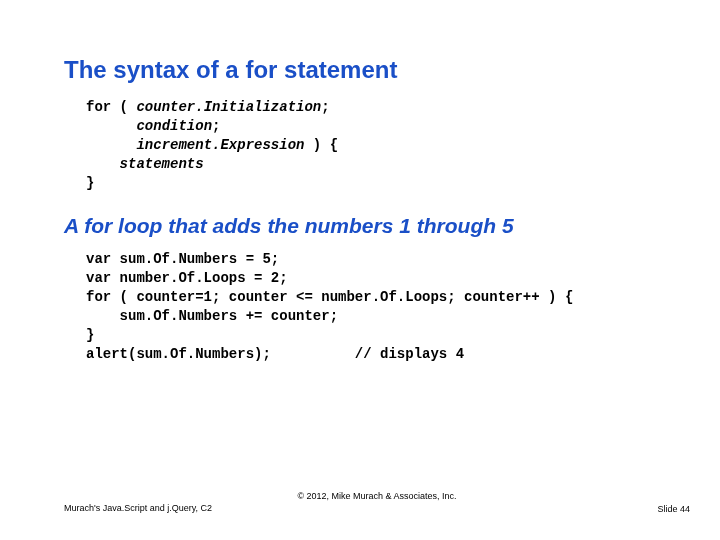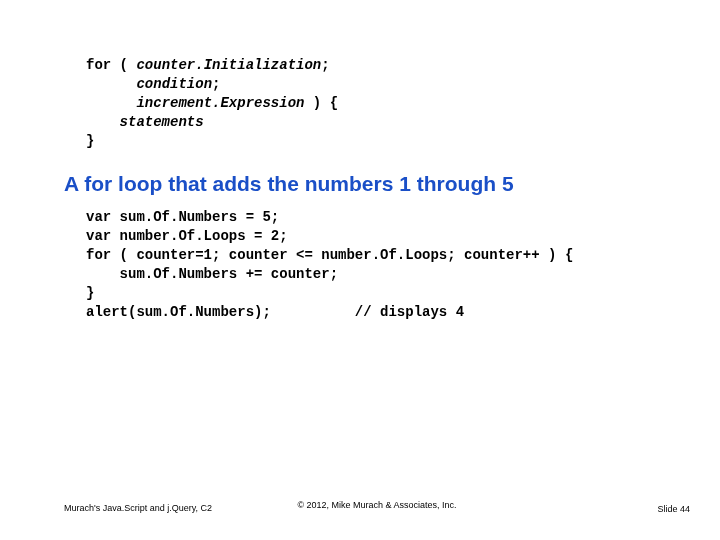--- a/index.html
+++ b/index.html
@@ -15,20 +15,21 @@
     font-weight: 700;
     font-size: 24px;
     margin-bottom: 14px;
   }
   .heading2 {
     color: #1a4fc7;
     font-weight: 700;
     font-size: 21px;
     margin-top: 22px;
     margin-bottom: 12px;
+    font-style: italic;
   }
   .code {
     color: #000;
     font-family: Liberation Mono, monospace;
     font-size: 14px;
     line-height: 1.35;
     white-space: pre;
     padding-left: 22px;
     font-weight: bold;
   }
@@ -36,28 +37,29 @@
   .code .italic { font-style: italic; font-weight: bold; }
   .footer {
     position: absolute;
     left: 64px;
     right: 30px;
     bottom: 26px;
     font-size: 9px;
     color: #000;
   }
   .footer .left { position: absolute; left: 0; bottom: 0; width: 160px; line-height: 1.2; }
-  .footer .center { position: absolute; left: 0; right: 0; bottom: 4px; text-align: center; }
+  .footer .center { position: absolute; left: 0; right: 0; bottom: 13px; text-align: center; }
   .footer .right { position: absolute; right: 0; bottom: 0; }
 </style>
 </head>
 <body>
 
 <div class="slide">
 
+  <div class="heading1">The syntax of a for statement</div>
 
   <div class="code"><span class="keyword">for ( </span><span class="italic">counter.Initialization</span><span>;</span>
       <span class="italic">condition</span><span>;</span>
       <span class="italic">increment.Expression</span><span> ) {</span>
     <span class="italic">statements</span>
 <span>}</span></div>
 
   <div class="heading2">A for loop that adds the numbers 1 through 5</div>
 
   <div class="code"><span>var sum.Of.Numbers = 5;</span>

